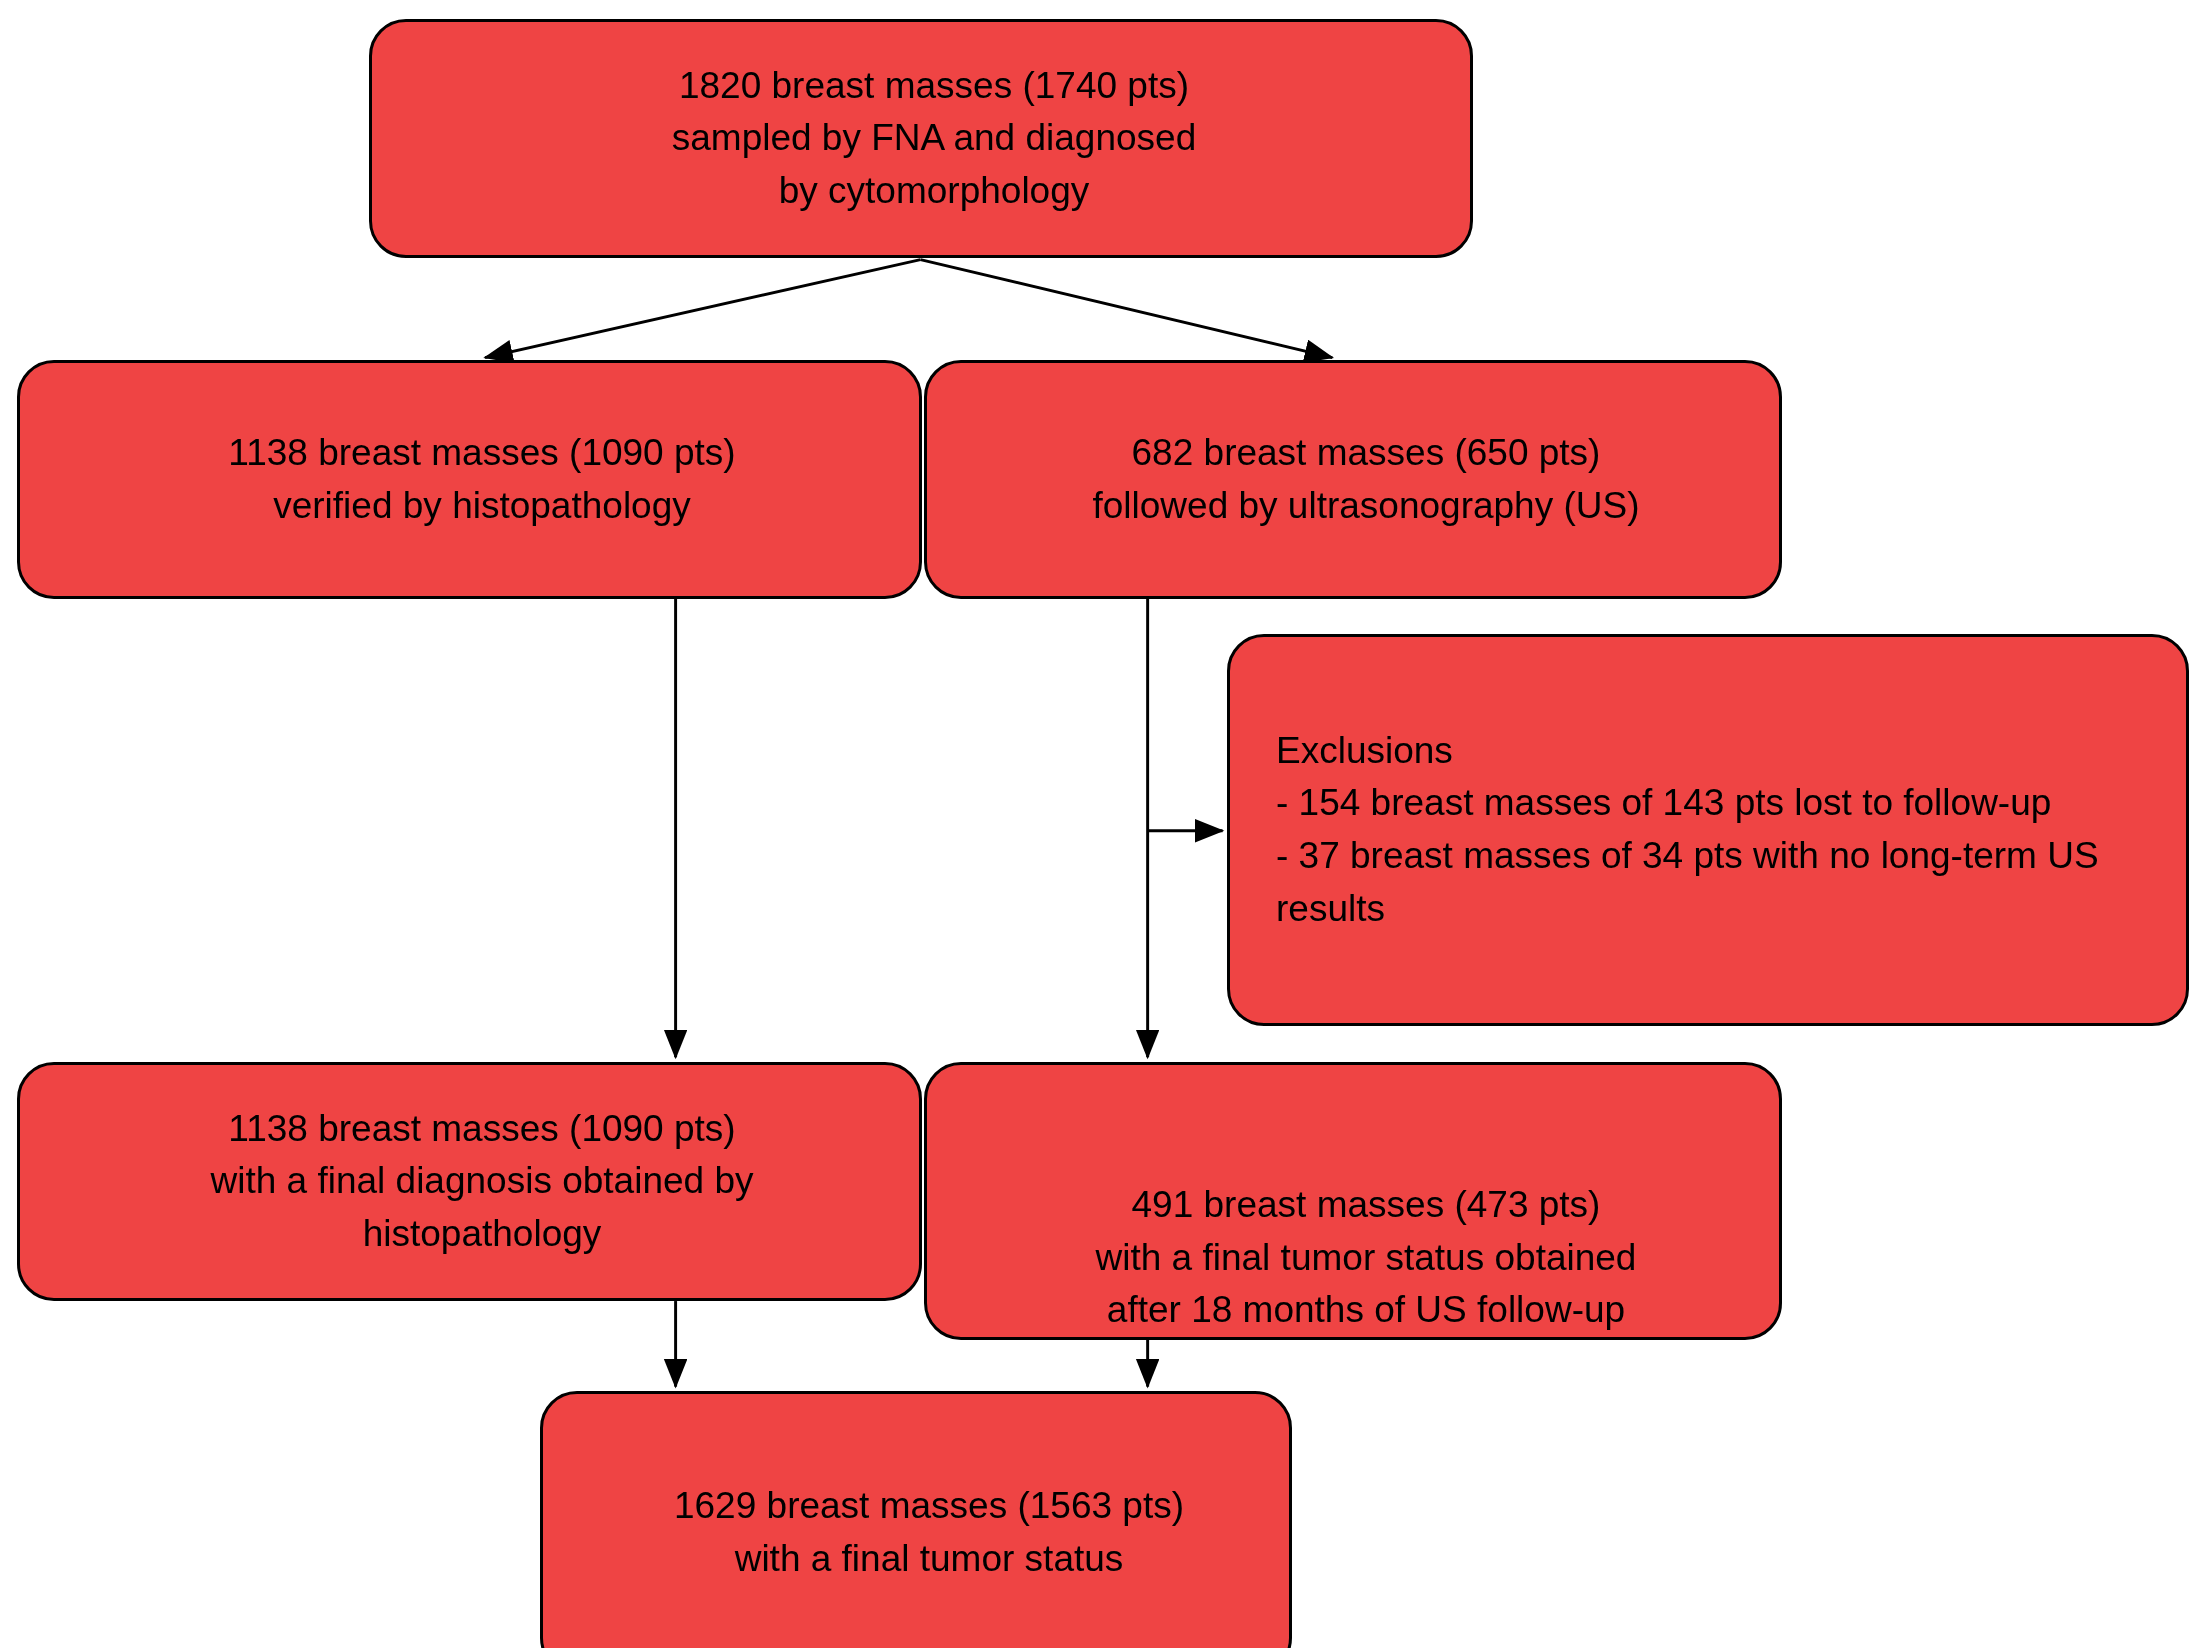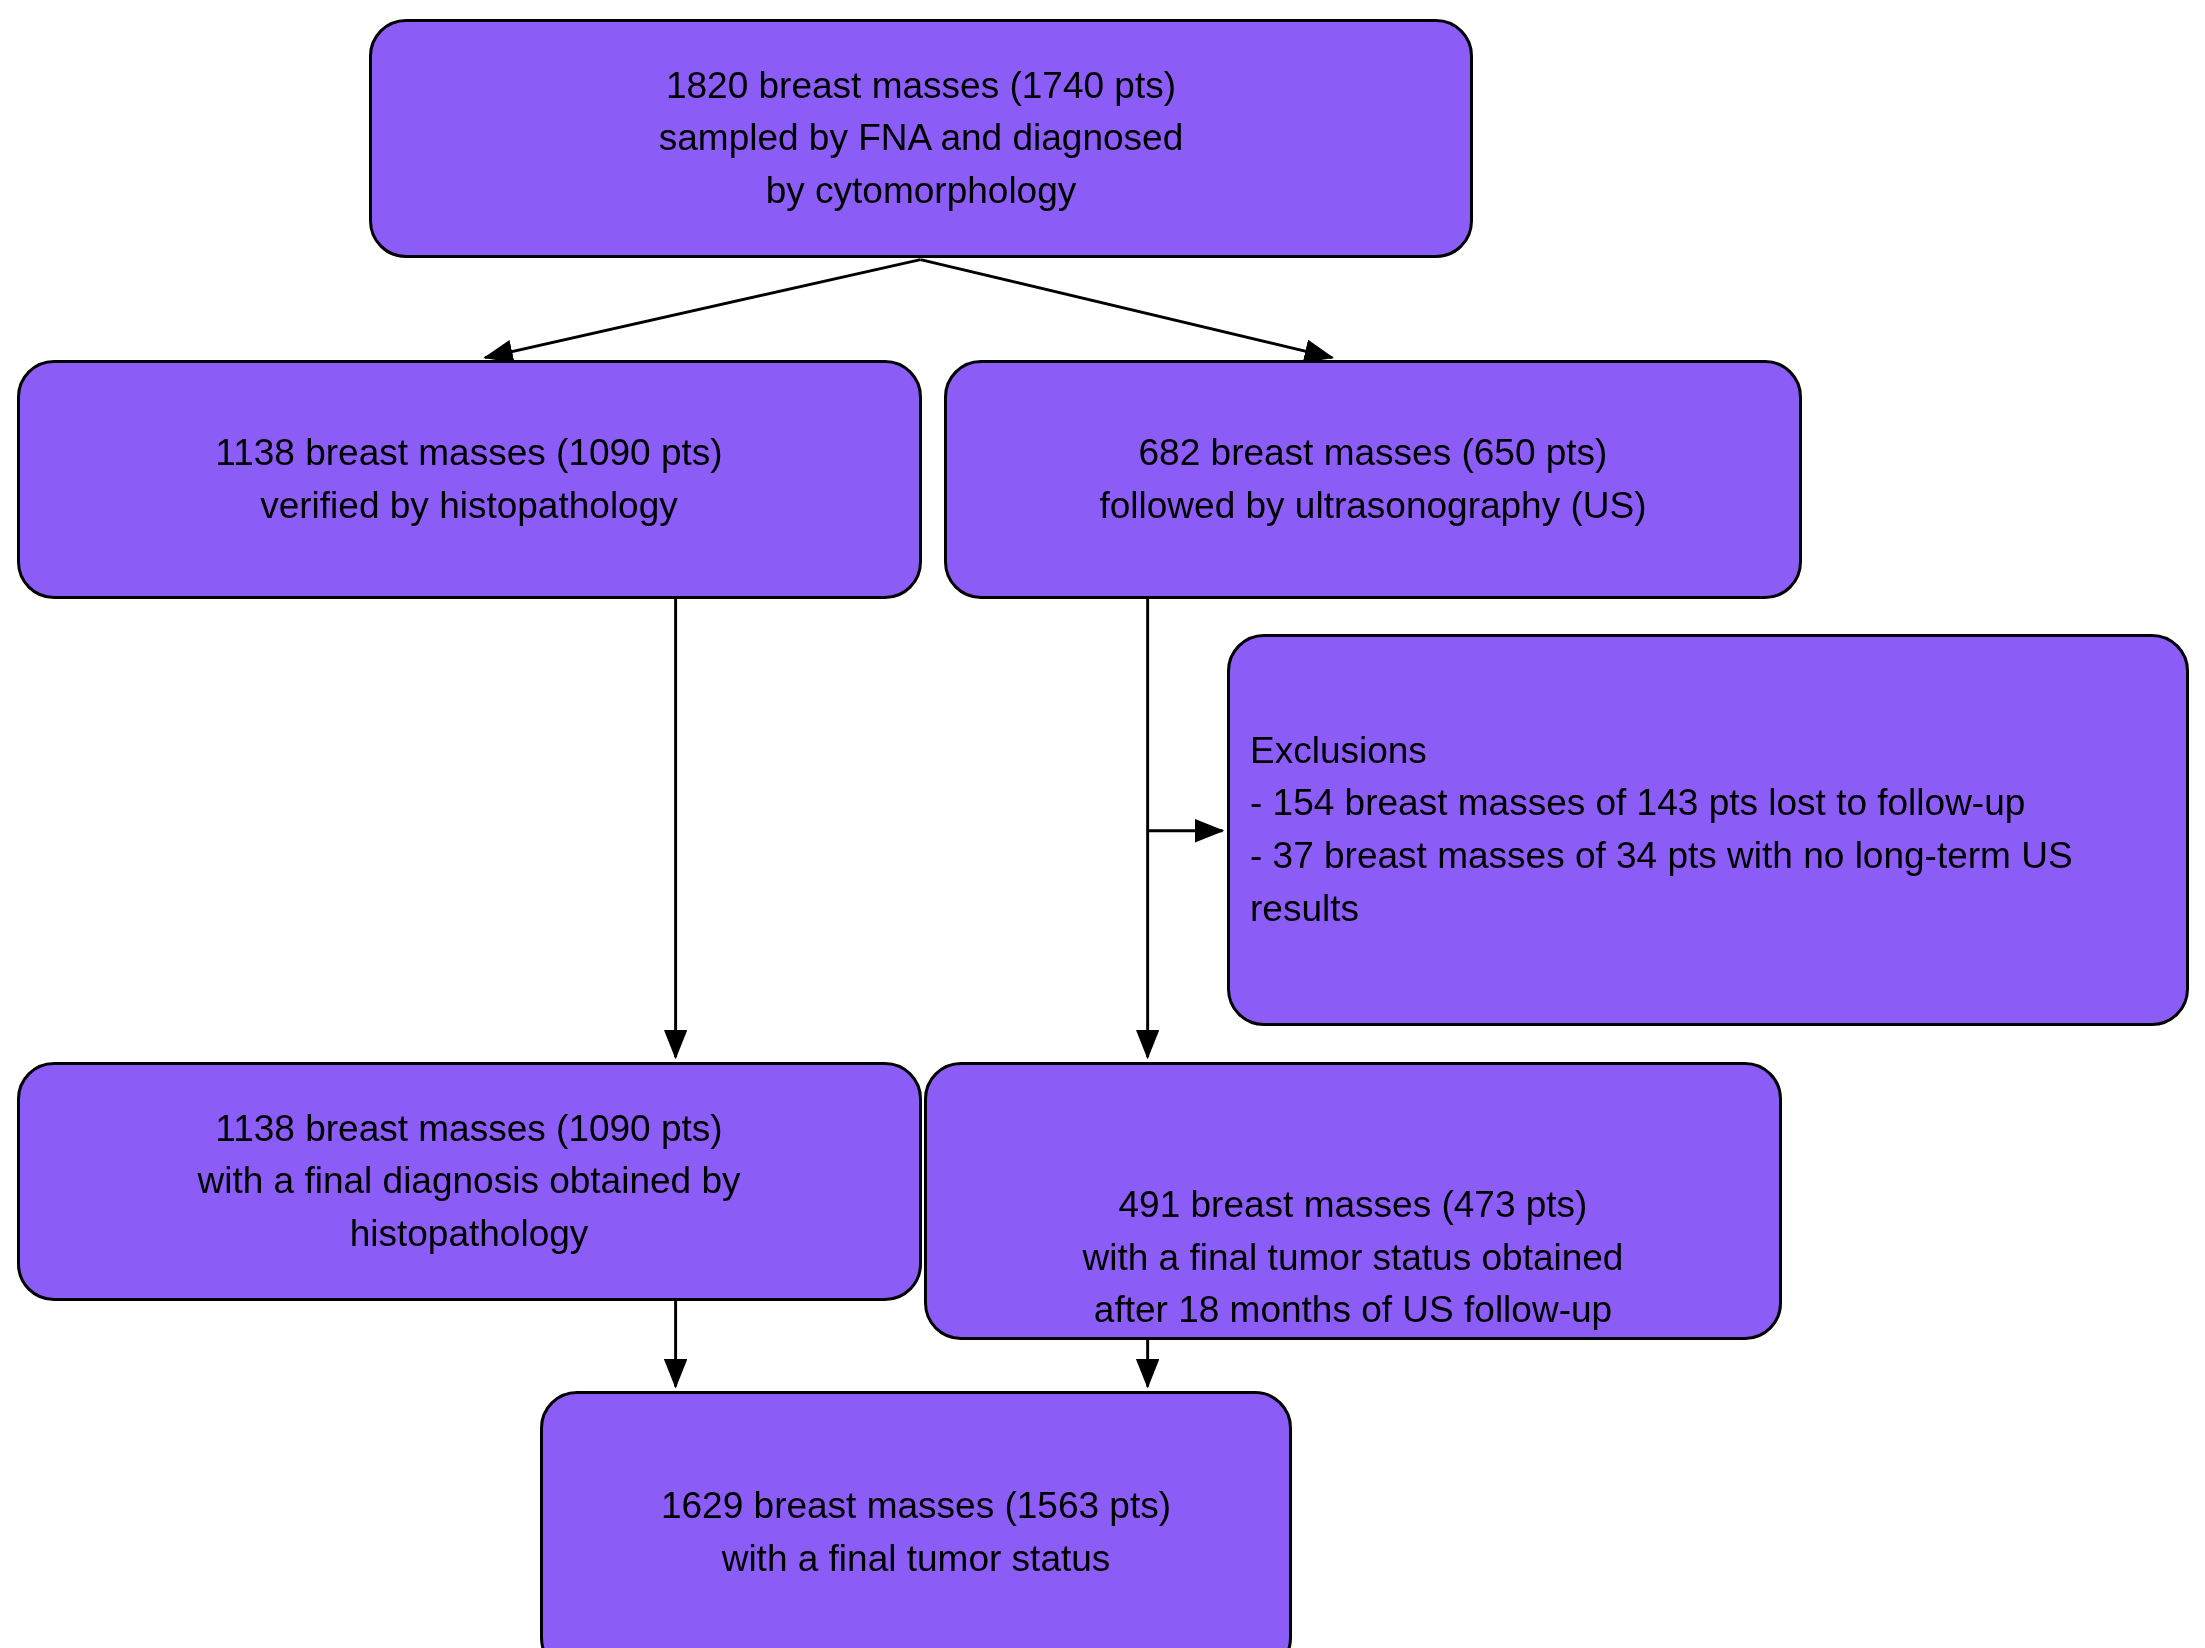--- a/index.html
+++ b/index.html
@@ -20,42 +20,43 @@
     top: 0;
     left: 0;
     width: 2205px;
     height: 1648px;
   }
   .node-box {
     position: absolute;
     box-sizing: border-box;
     border: 3px solid #000000;
     border-radius: 37px;
-    background: #8b5cf6;
+    background: #ef4444;
     display: flex;
     align-items: center;
     justify-content: center;
+    padding-left: 26px;
   }
   .node-text {
     font-size: 37px;
     line-height: 1.42;
     color: #000000;
     text-align: center;
     white-space: pre-line;
     padding: 0 15.3px;
   }
   .node-text.left-align {
     text-align: left;
     width: 100%;
     padding: 0 20px;
   }
   
   #box-top        { left: 369px;  top: 19px;   width: 1104px; height: 239px; }
   #box-histo      { left: 16.5px;   top: 360px;  width: 905px; height: 239px; }
-  #box-us         { left: 924px; top: 360px;  width: 858px; height: 239px; margin-left: 20px; }
+  #box-us         { left: 924px; top: 360px;  width: 858px; height: 239px; }
   #box-exclusions { left: 1227px; top: 634px; width: 962px; height: 392px; }
   #box-histo-final{ left: 16.5px;   top: 1062px; width: 905px; height: 239px; }
   #box-us-final   { left: 924px; top: 1062px; width: 858px; height: 278px; align-items: flex-end; }
   #box-final      { left: 540px;  top: 1391px; width: 752px; height: 284px; }
 </style>
 </head>
 <body>
 
 <div id="flow-root">
 

